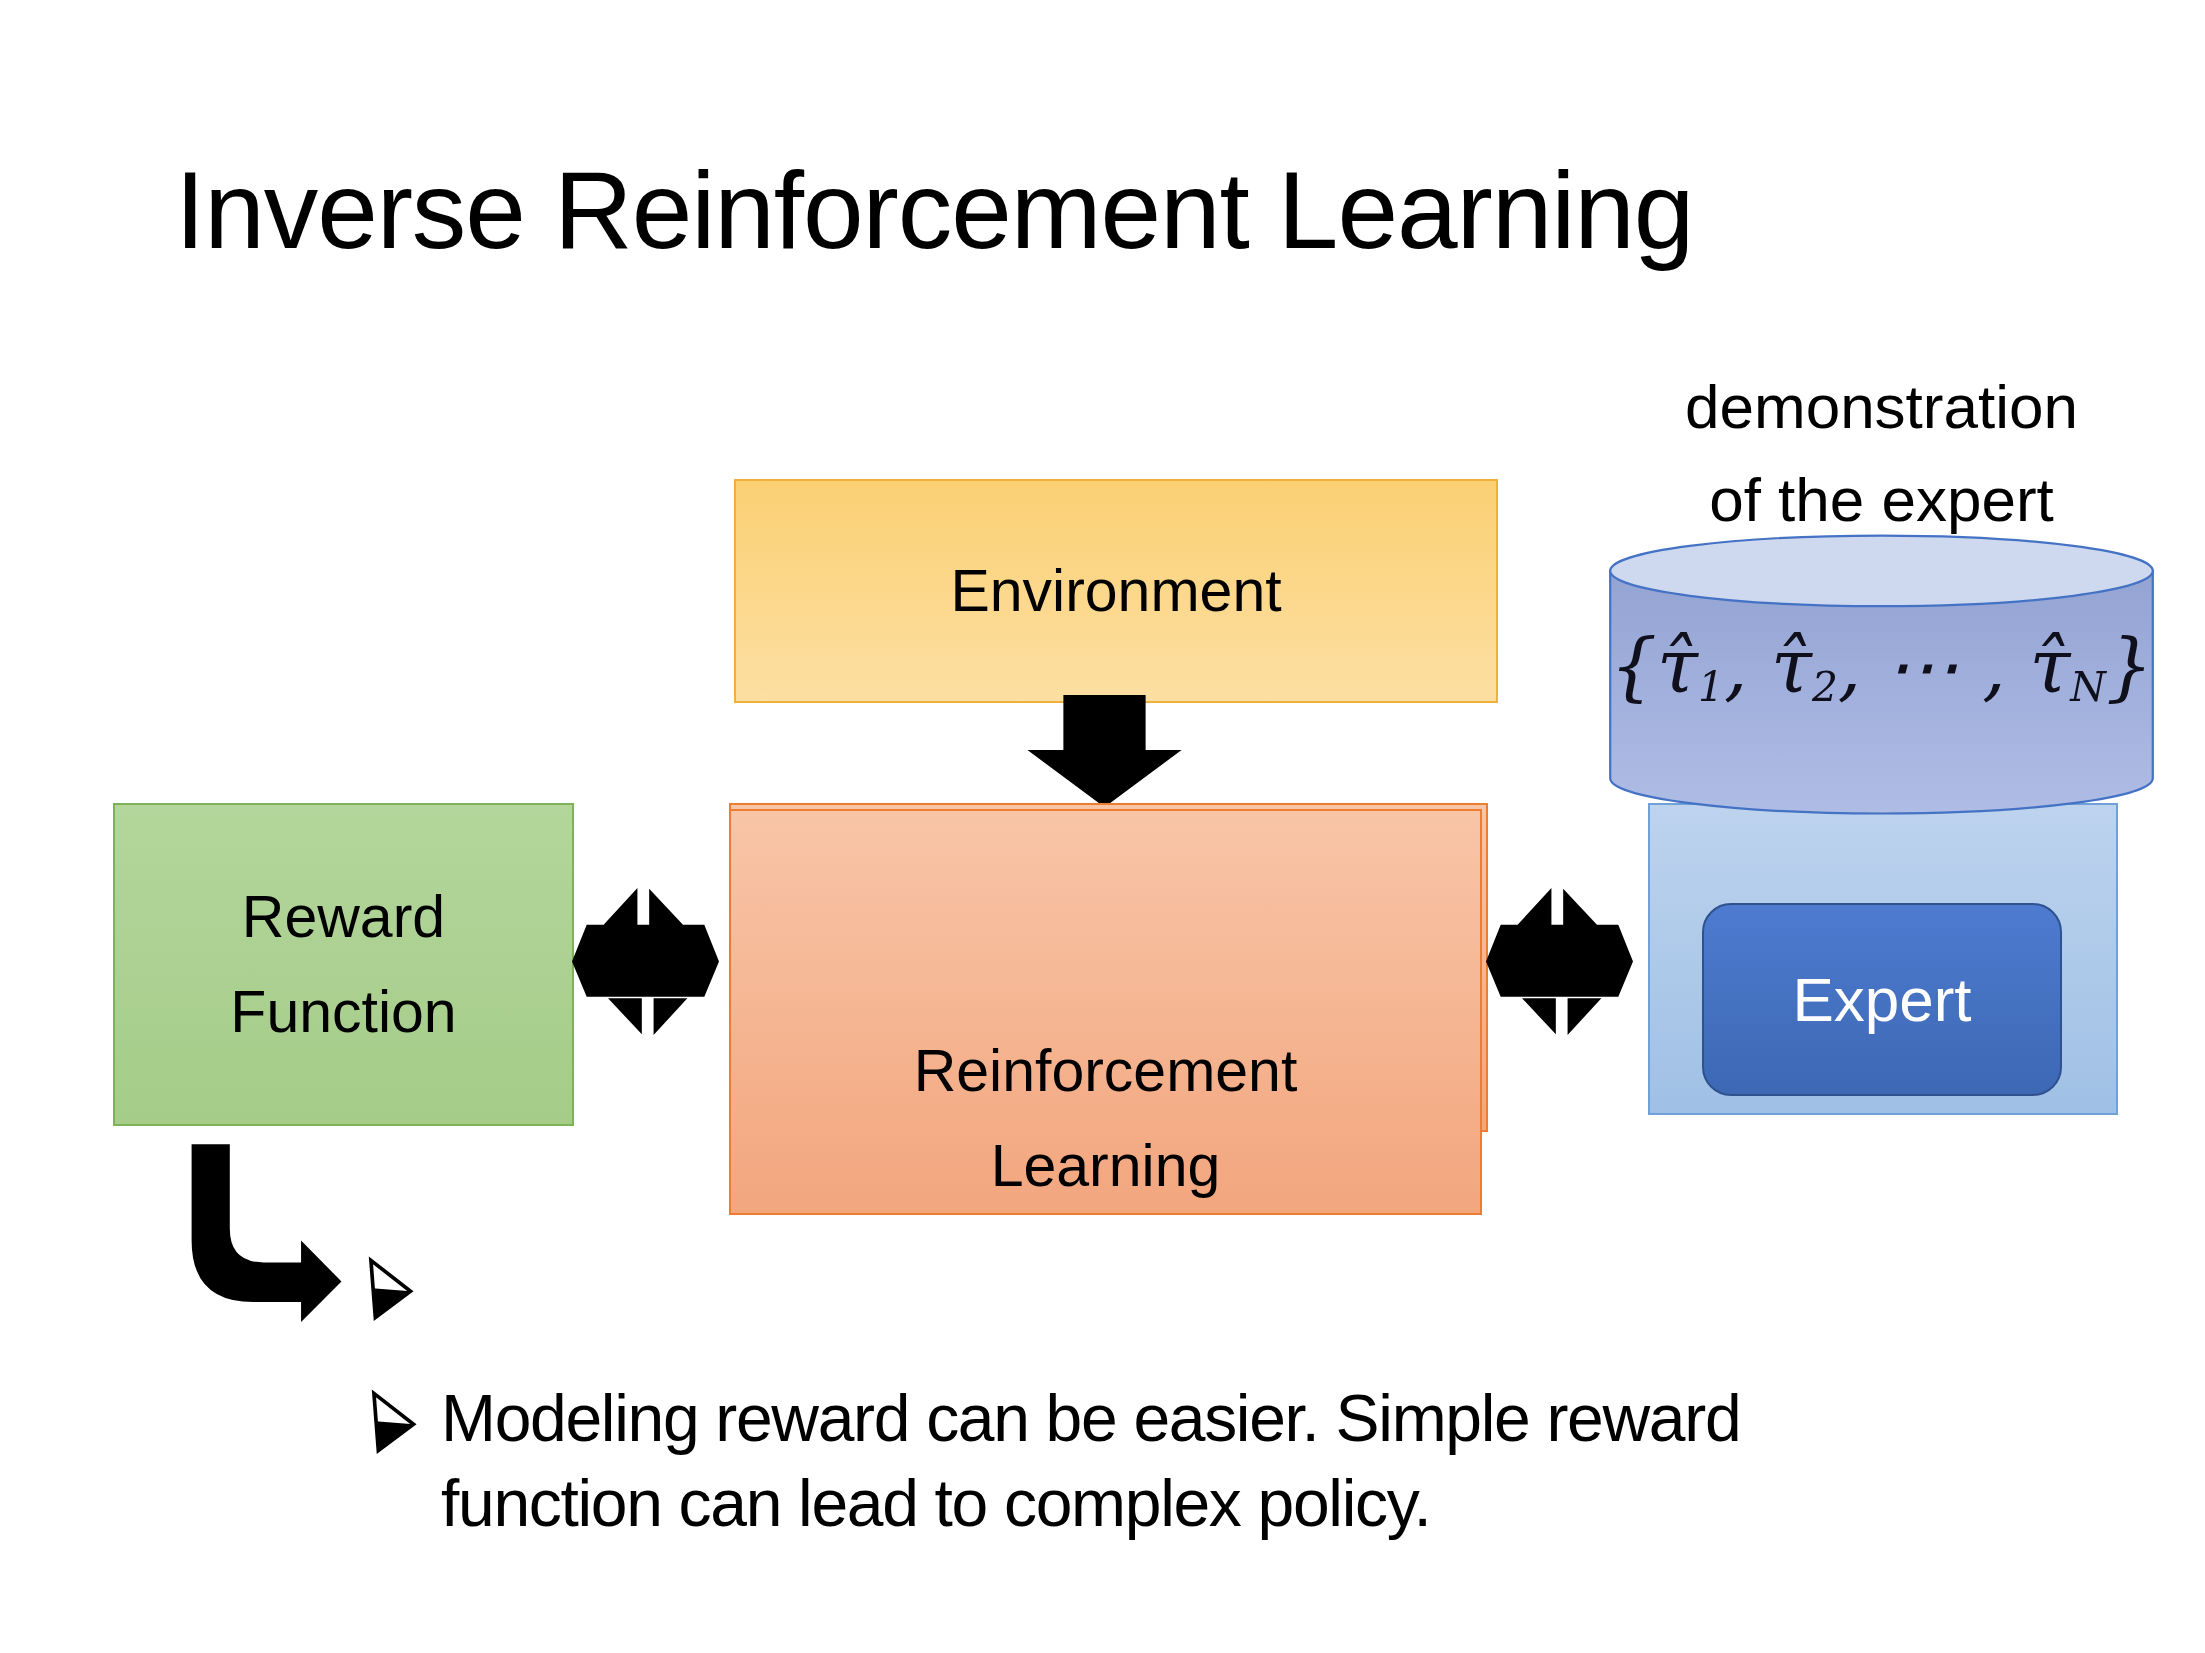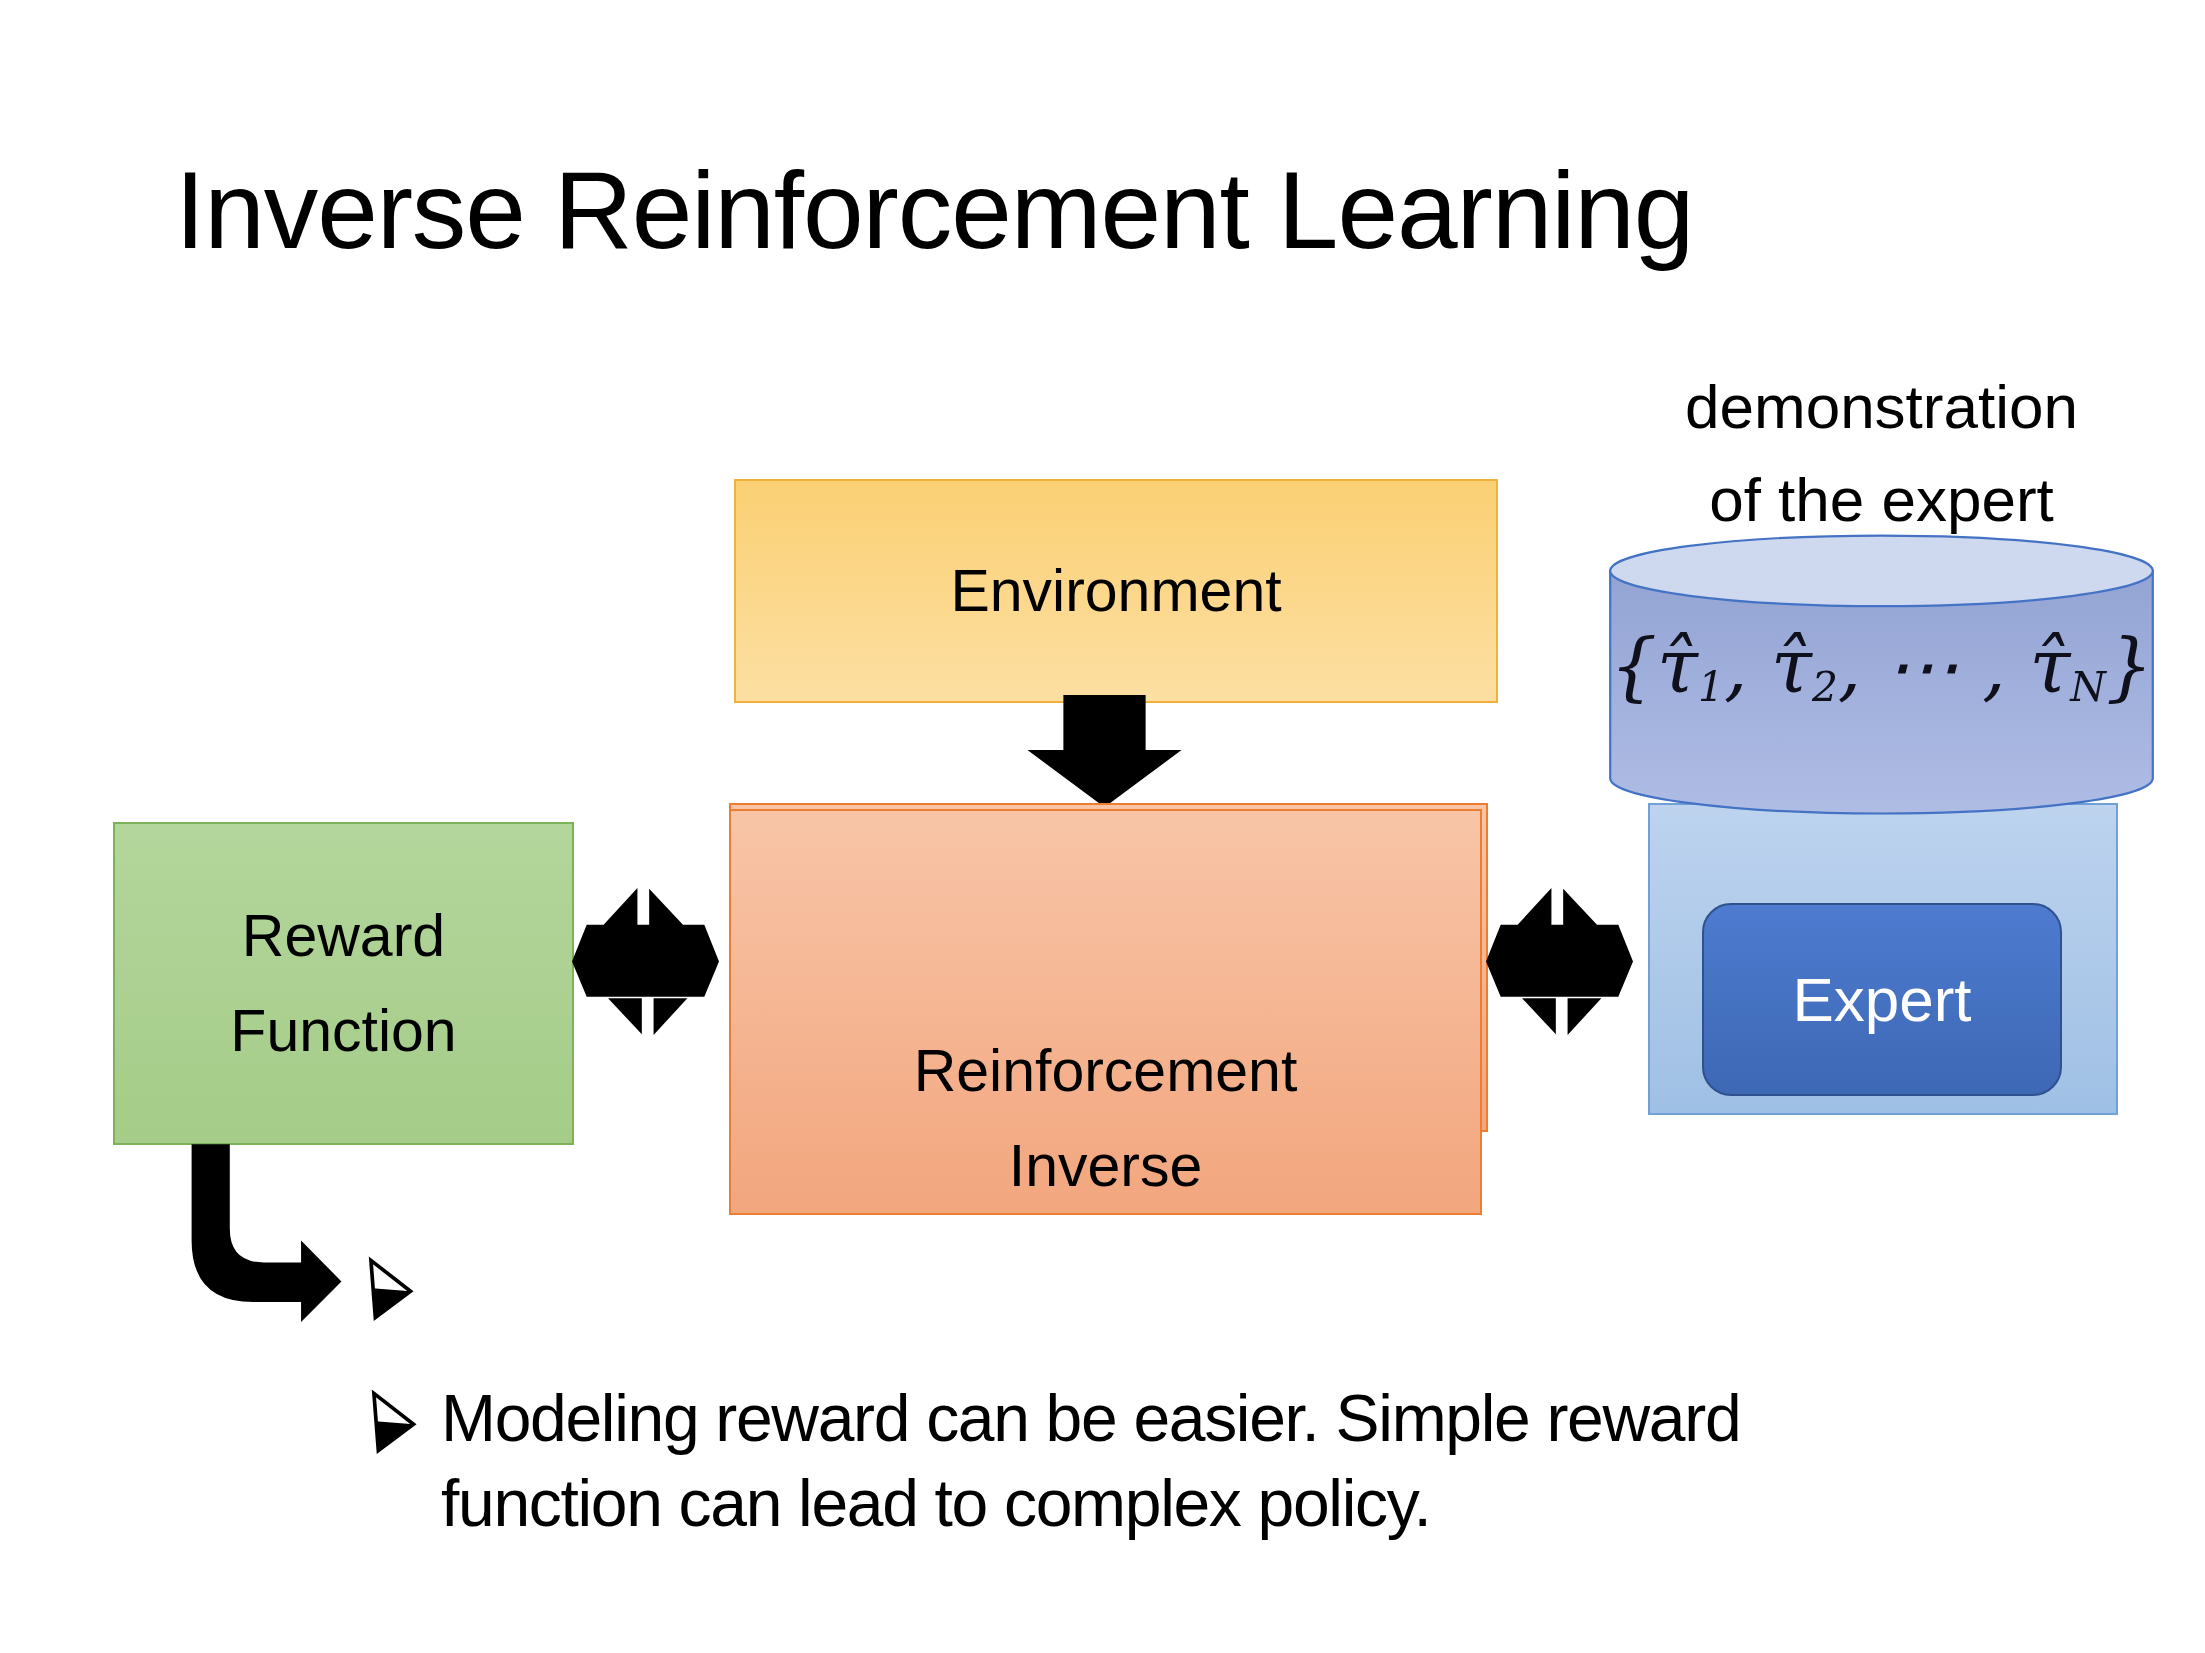--- a/index.html
+++ b/index.html
@@ -82,24 +82,24 @@
     <div>Environment</div>
   </div>
 
   <svg class="abs" style="left:1025px;top:692px;color:var(--arrow);" width="159" height="116" viewBox="0 0 216 158">
     <path class="arrow-fill" d="M52,4 H164 V79 H213 L108,157 L3,79 H52 Z"></path>
   </svg>
 
   <div class="abs rl-back" style="left:729px;top:803px;"></div>
   <div class="abs box rl-box" style="left:729px;top:809px;">
     <div>Reinforcement</div>
-    <div>Inverse</div>
+    <div>Learning</div>
   </div>
 
-  <div class="abs box reward-box" style="left:113px;top:822px;">
+  <div class="abs box reward-box" style="left:113px;top:803px;">
     <div>Reward</div>
     <div>Function</div>
   </div>
 
   <svg class="abs" style="left:572px;top:888px;color:var(--arrow);" width="147" height="147" viewBox="0 0 200 200">
     <path class="arrow-fill" d="M0,100 L20,50 L180,50 L200,100 L180,148 L20,148 Z
                                M89,0 L89,50 L43,50 Z
                                M105,1 L151,50 L105,50 Z
                                M95,199 L49,150 L95,150 Z
                                M111,200 L111,150 L157,150 Z"></path>

